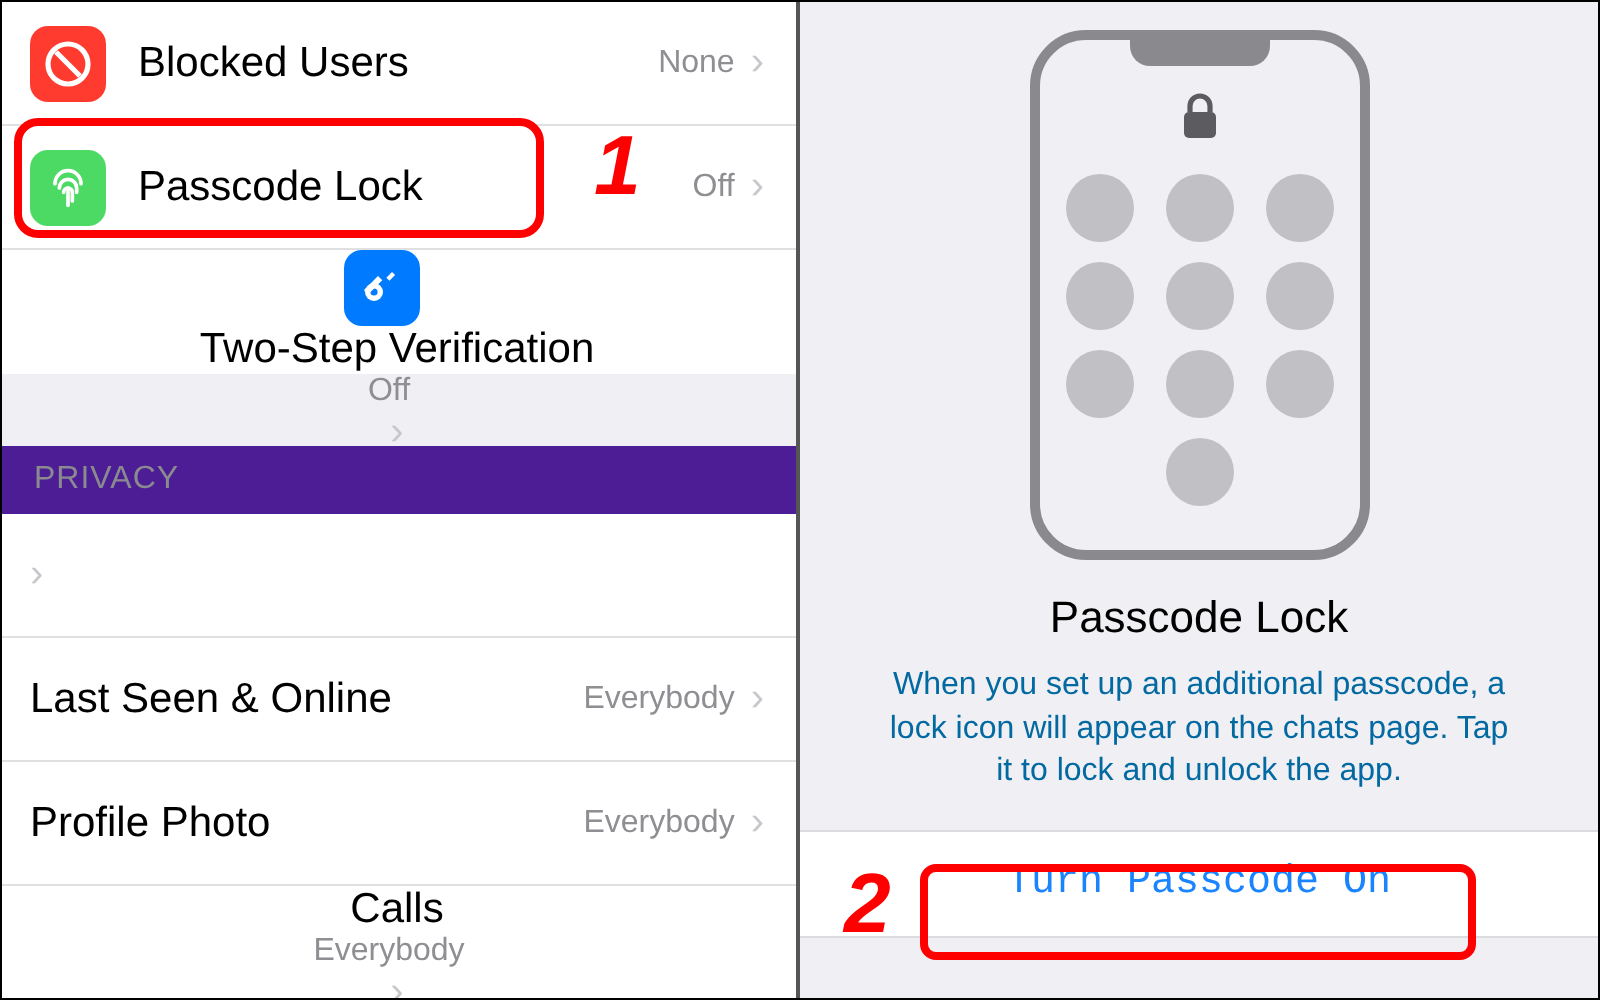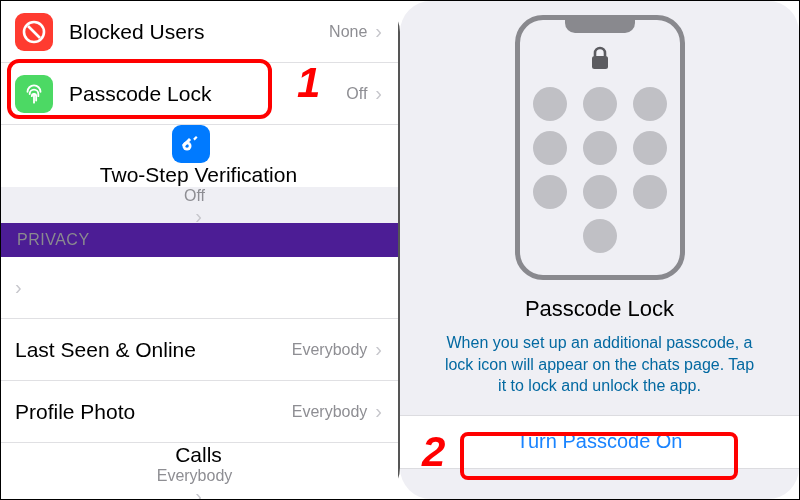--- a/index.html
+++ b/index.html
@@ -1,19 +1,19 @@
 <!DOCTYPE html>
 <html><head>
 <meta charset="utf-8">
 <style>
   * { box-sizing: border-box; margin: 0; padding: 0; }
   html, body { width: 800px; height: 500px; font-family: -apple-system, "Helvetica Neue", Arial, sans-serif; }
   body { border: 1px solid #000; display: flex; background: #fff; }
 
-  .pane { height: 100%; position: relative; border-radius: 31px; }
+  .pane { height: 100%; position: relative; }
   .pane-left { width: 50%; border-right: 2px solid #555; background: #f2f2f5; }
   .pane-right { width: 50%; background: #efeff4; display: flex; flex-direction: column; align-items: center; }
 
   
   .group { background: #fff; }
   .row {
     display: flex; align-items: center;
     height: 62px; padding: 0 16px 0 14px;
     border-bottom: 1px solid #e0e0e3;
     background: #fff;
@@ -82,20 +82,21 @@
   .right-desc  {
     margin-top: 10px; font-size: 16px; color: #0369a1;
     text-align: center; line-height: 1.35; padding: 0 44px;
   }
 
   .turn-on-bar {
     margin-top: 18px; width: 100%; background: #fff;
     border-top: 1px solid #dcdce0; border-bottom: 1px solid #dcdce0;
     display: flex; justify-content: center; align-items: center;
     height: 54px;
+    font-family: Liberation Mono, monospace;
   }
   .turn-on-btn { color: #1a84ff; font-size: 20px; }
 
   .hl2 {
     position: absolute; pointer-events: none;
     left: 460px; top: 432px; width: 278px; height: 48px;
     border: 4px solid #ff0000; border-radius: 8px;
   }
   .step2 {
     position: absolute; left: 422px; top: 428px;

